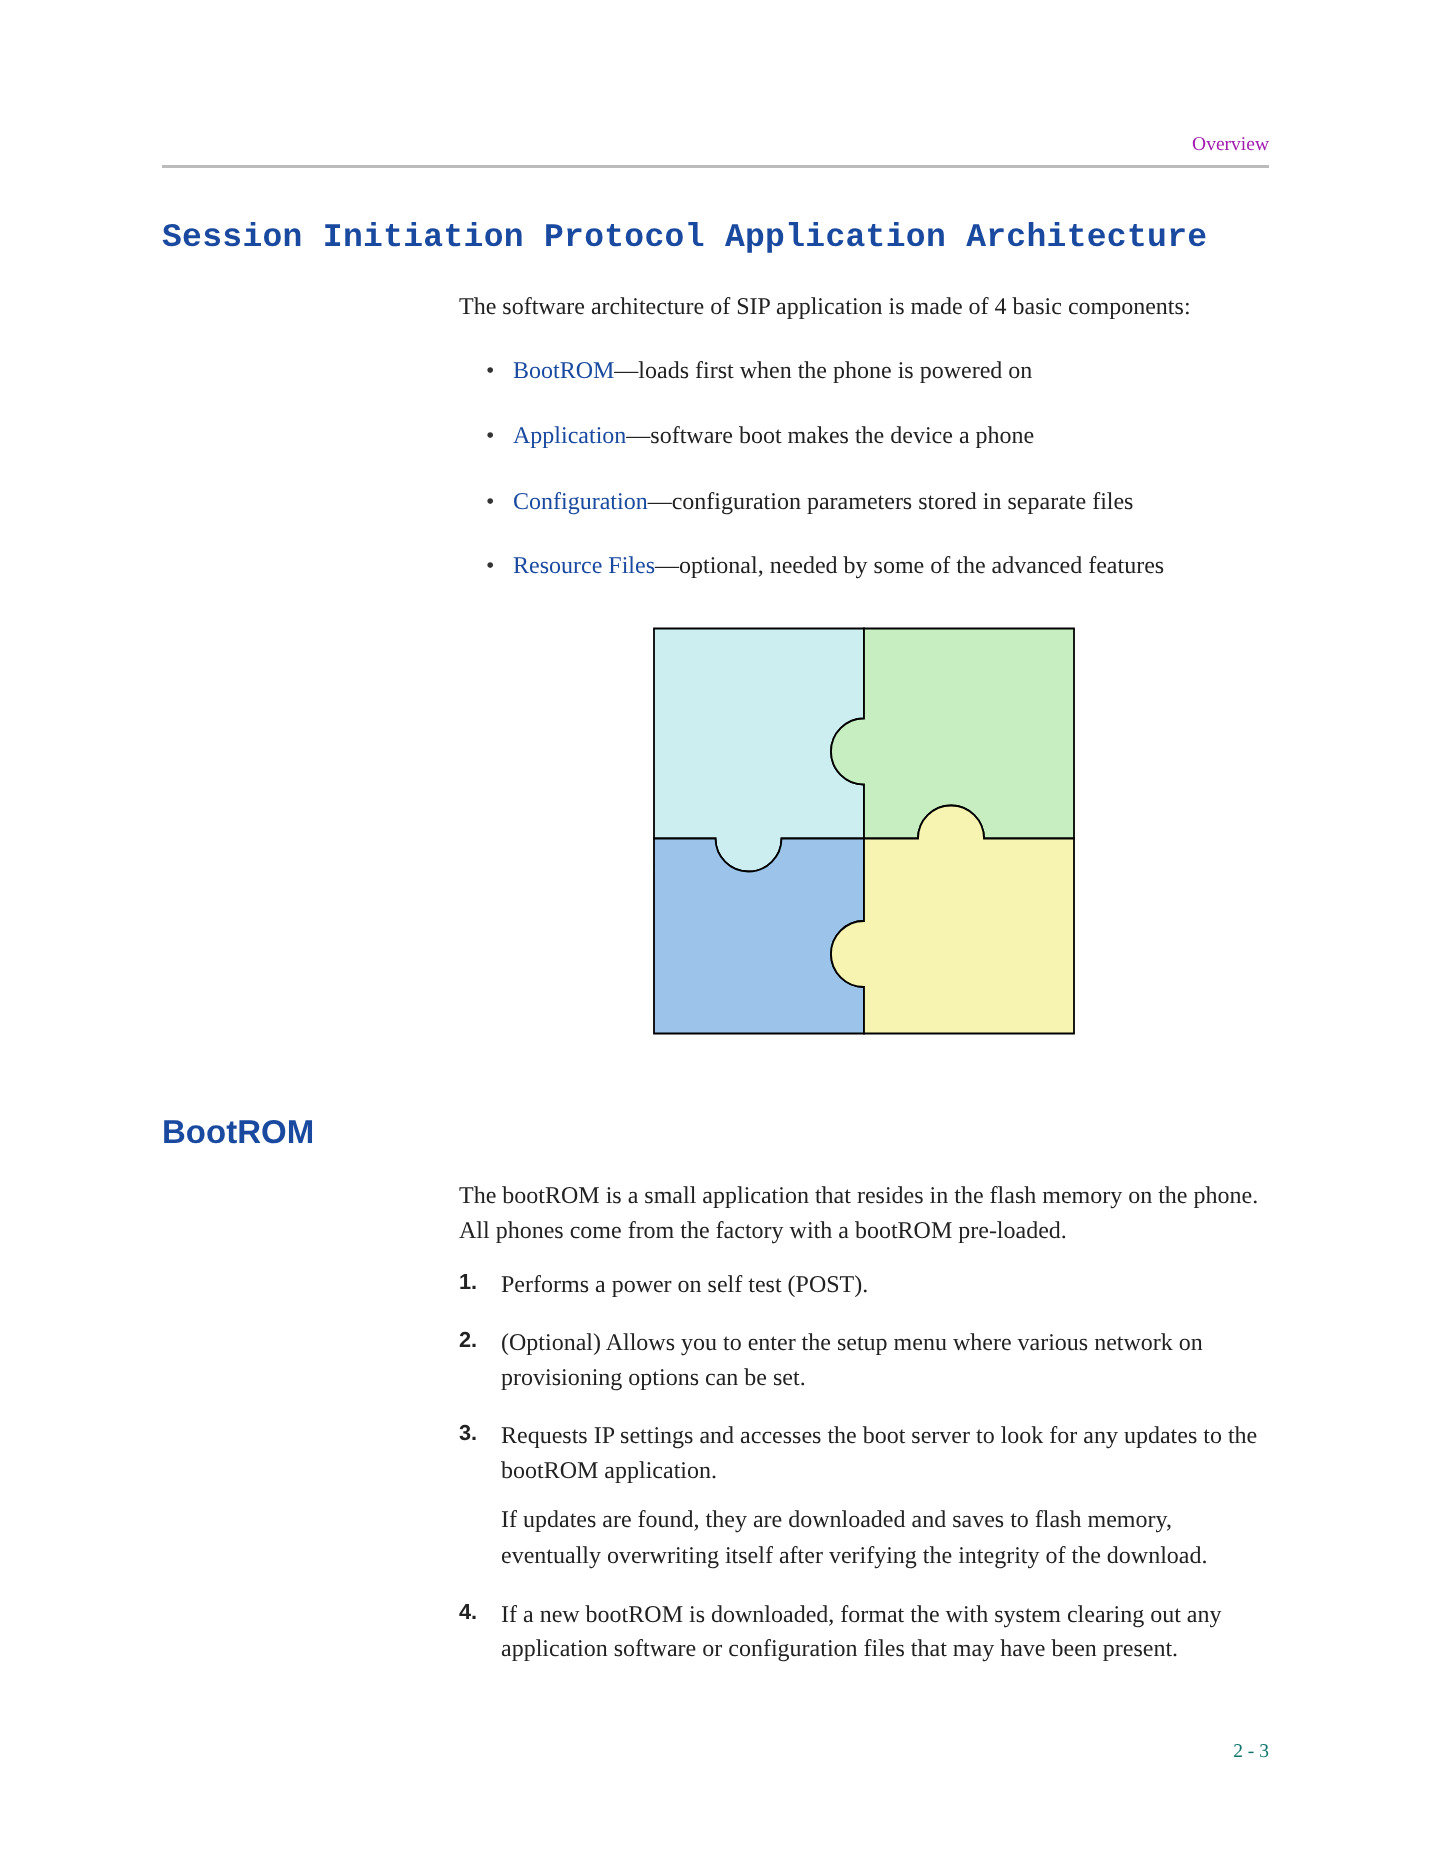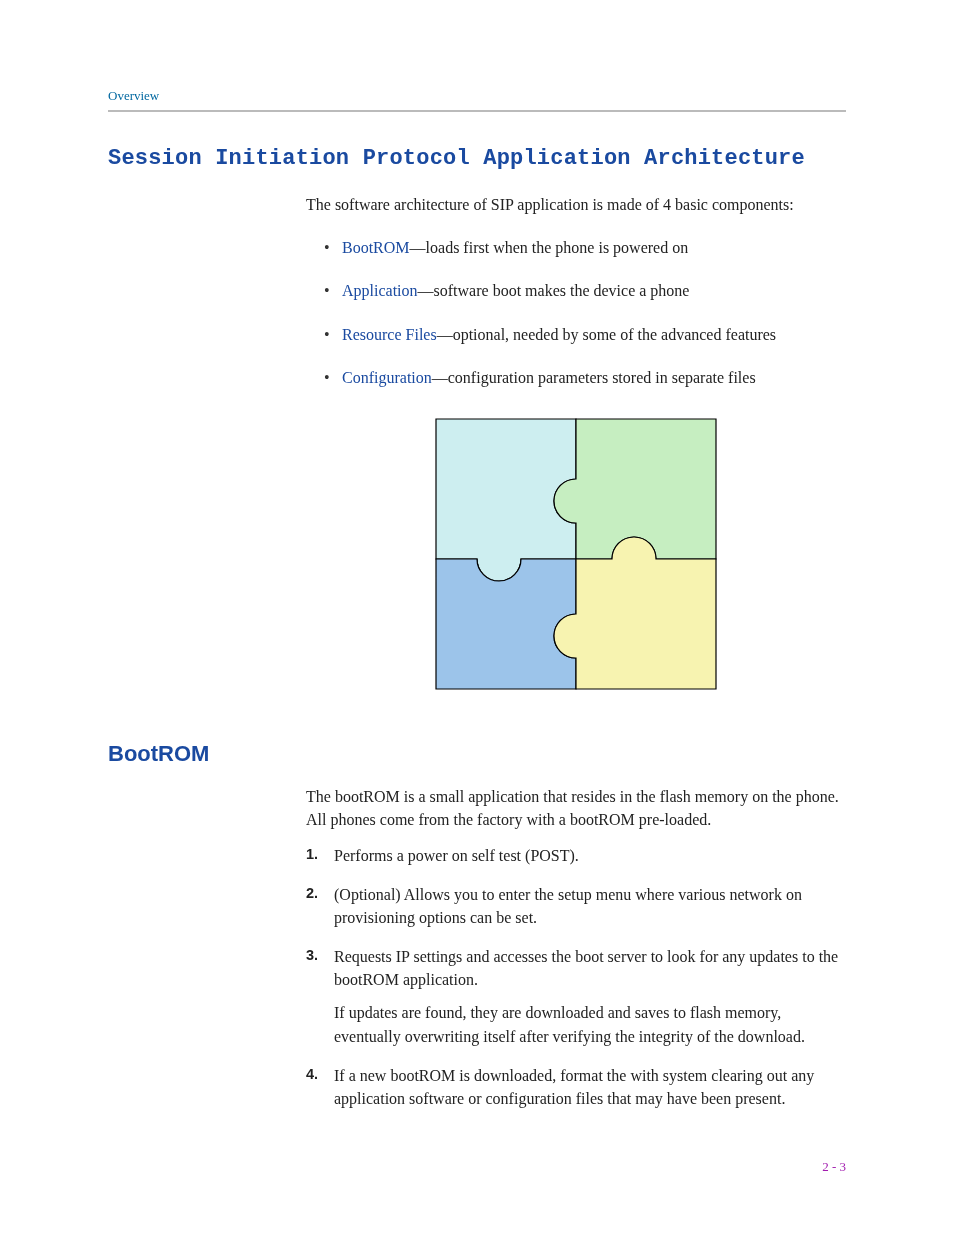--- a/index.html
+++ b/index.html
@@ -10,23 +10,23 @@
     background: #fff;
   }
   .page {
     width: 954px;
     height: 1235px;
     box-sizing: border-box;
     padding: 88px 108px 60px 108px;
     position: relative;
   }
   .running-head {
-    text-align: left;
+    text-align: right;
     font-size: 13px;
-    color: #0369a1;
+    color: #a21caf;
     padding-bottom: 6px;
     border-bottom: 2px solid #bbb;
     margin-bottom: 34px;
   }
   h1.title {
     font-family: Liberation Mono, monospace;
     font-weight: 600;
     font-size: 22px;
     color: #1a4aa0;
     margin: 0 0 22px 0;
@@ -94,21 +94,21 @@
   }
   .figure {
     text-align: center;
     margin: 14px 0 8px 0;
   }
   .page-number {
     position: absolute;
     bottom: 60px;
     right: 108px;
     font-size: 13px;
-    color: #a21caf;
+    color: #0f766e;
   }
 </style>
 </head>
 <body>
 
 <div class="page">
 
   <div class="running-head">Overview</div>
 
   <h1 class="title">Session Initiation Protocol Application Architecture</h1>
@@ -117,24 +117,24 @@
     <p class="para">The software architecture of SIP application is made of 4 basic components:</p>
 
     <ul class="bullets">
       <li>
         <a class="xref">BootROM</a><span>—loads first when the phone is powered on</span>
       </li>
       <li>
         <a class="xref">Application</a><span>—software boot makes the device a phone</span>
       </li>
       <li>
-        <a class="xref">Resource Files</a><span>—optional, needed by some of the advanced features</span>
+        <a class="xref">Configuration</a><span>—configuration parameters stored in separate files</span>
       </li>
       <li>
-        <a class="xref">Configuration</a><span>—configuration parameters stored in separate files</span>
+        <a class="xref">Resource Files</a><span>—optional, needed by some of the advanced features</span>
       </li>
     </ul>
 
     <div class="figure">
       <svg width="300" height="290" viewBox="0 0 300 290">
 
         <path d="M10 10 H150
                  V70
                  a22 22 0 1 0 0 44
                  V150

